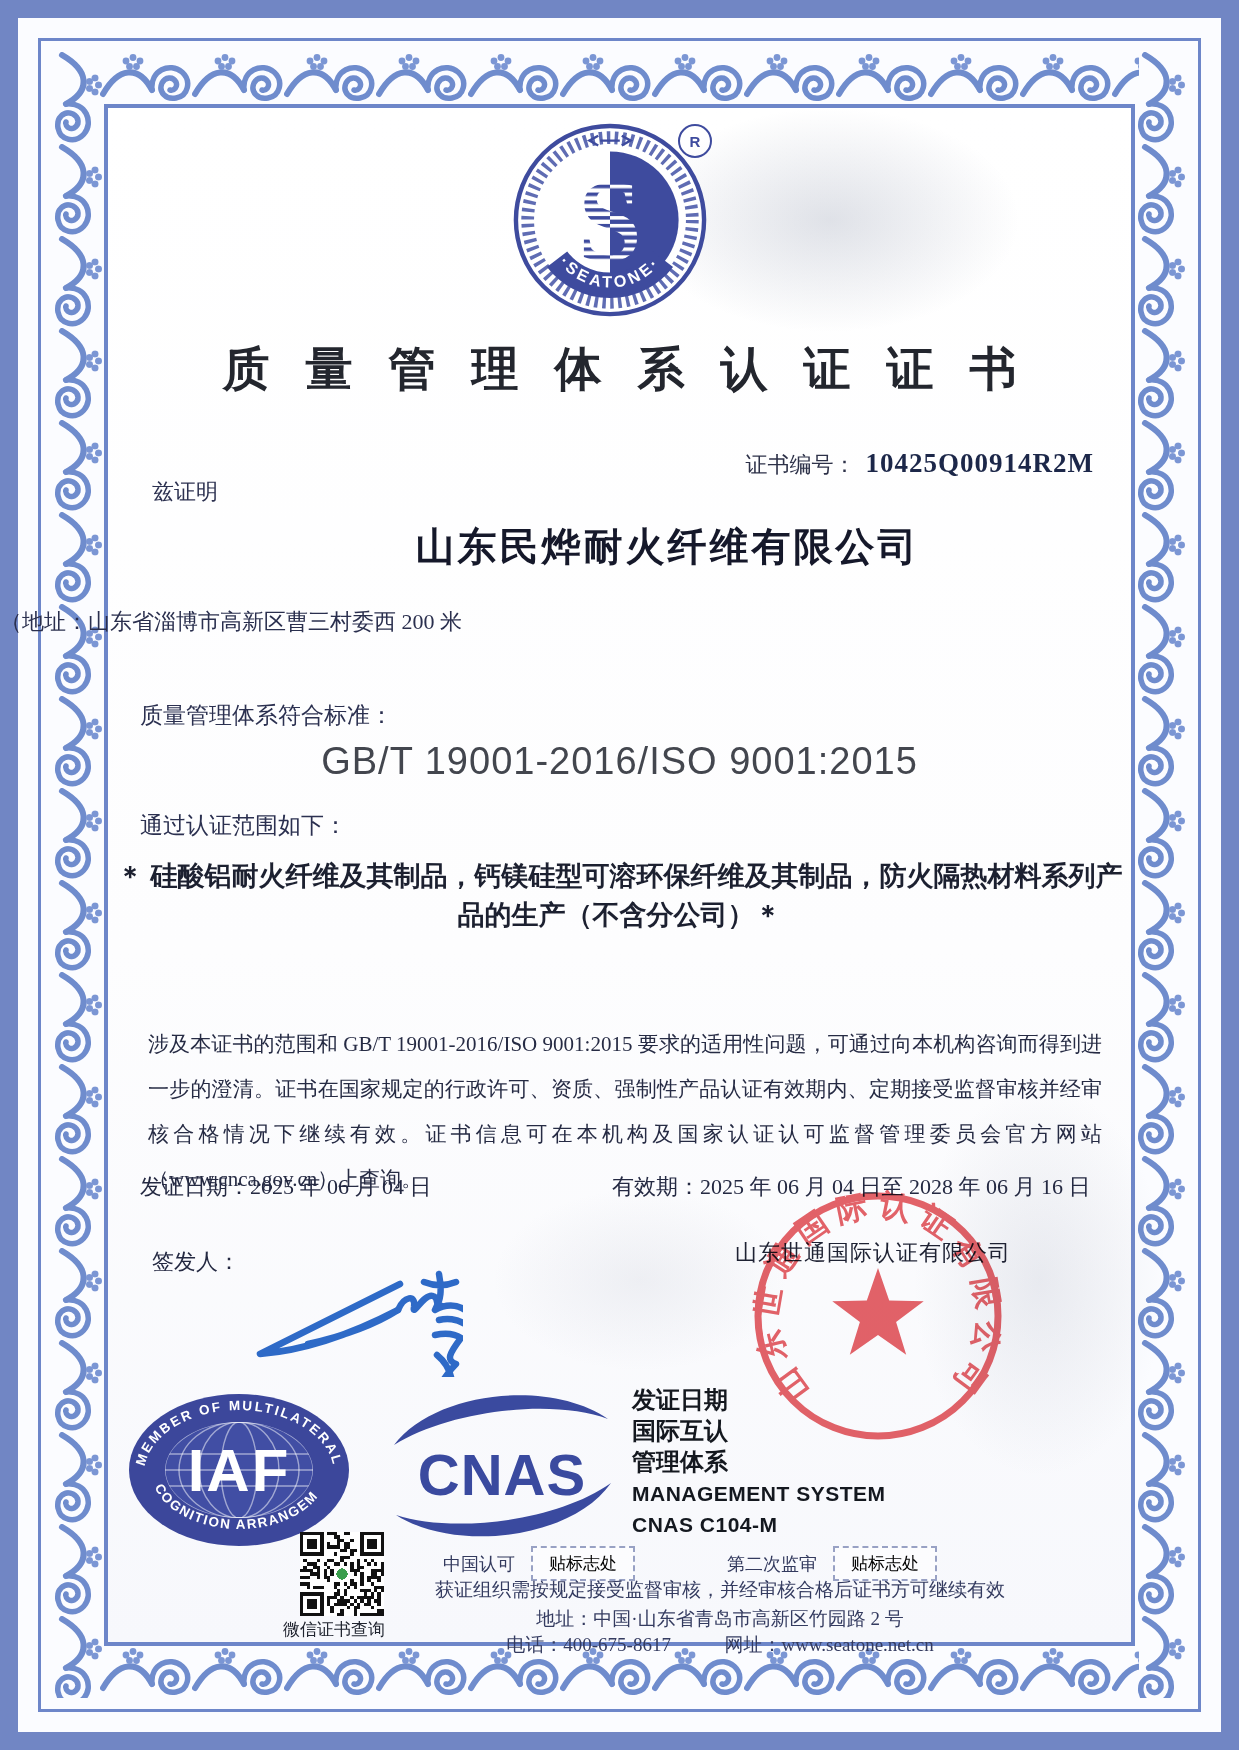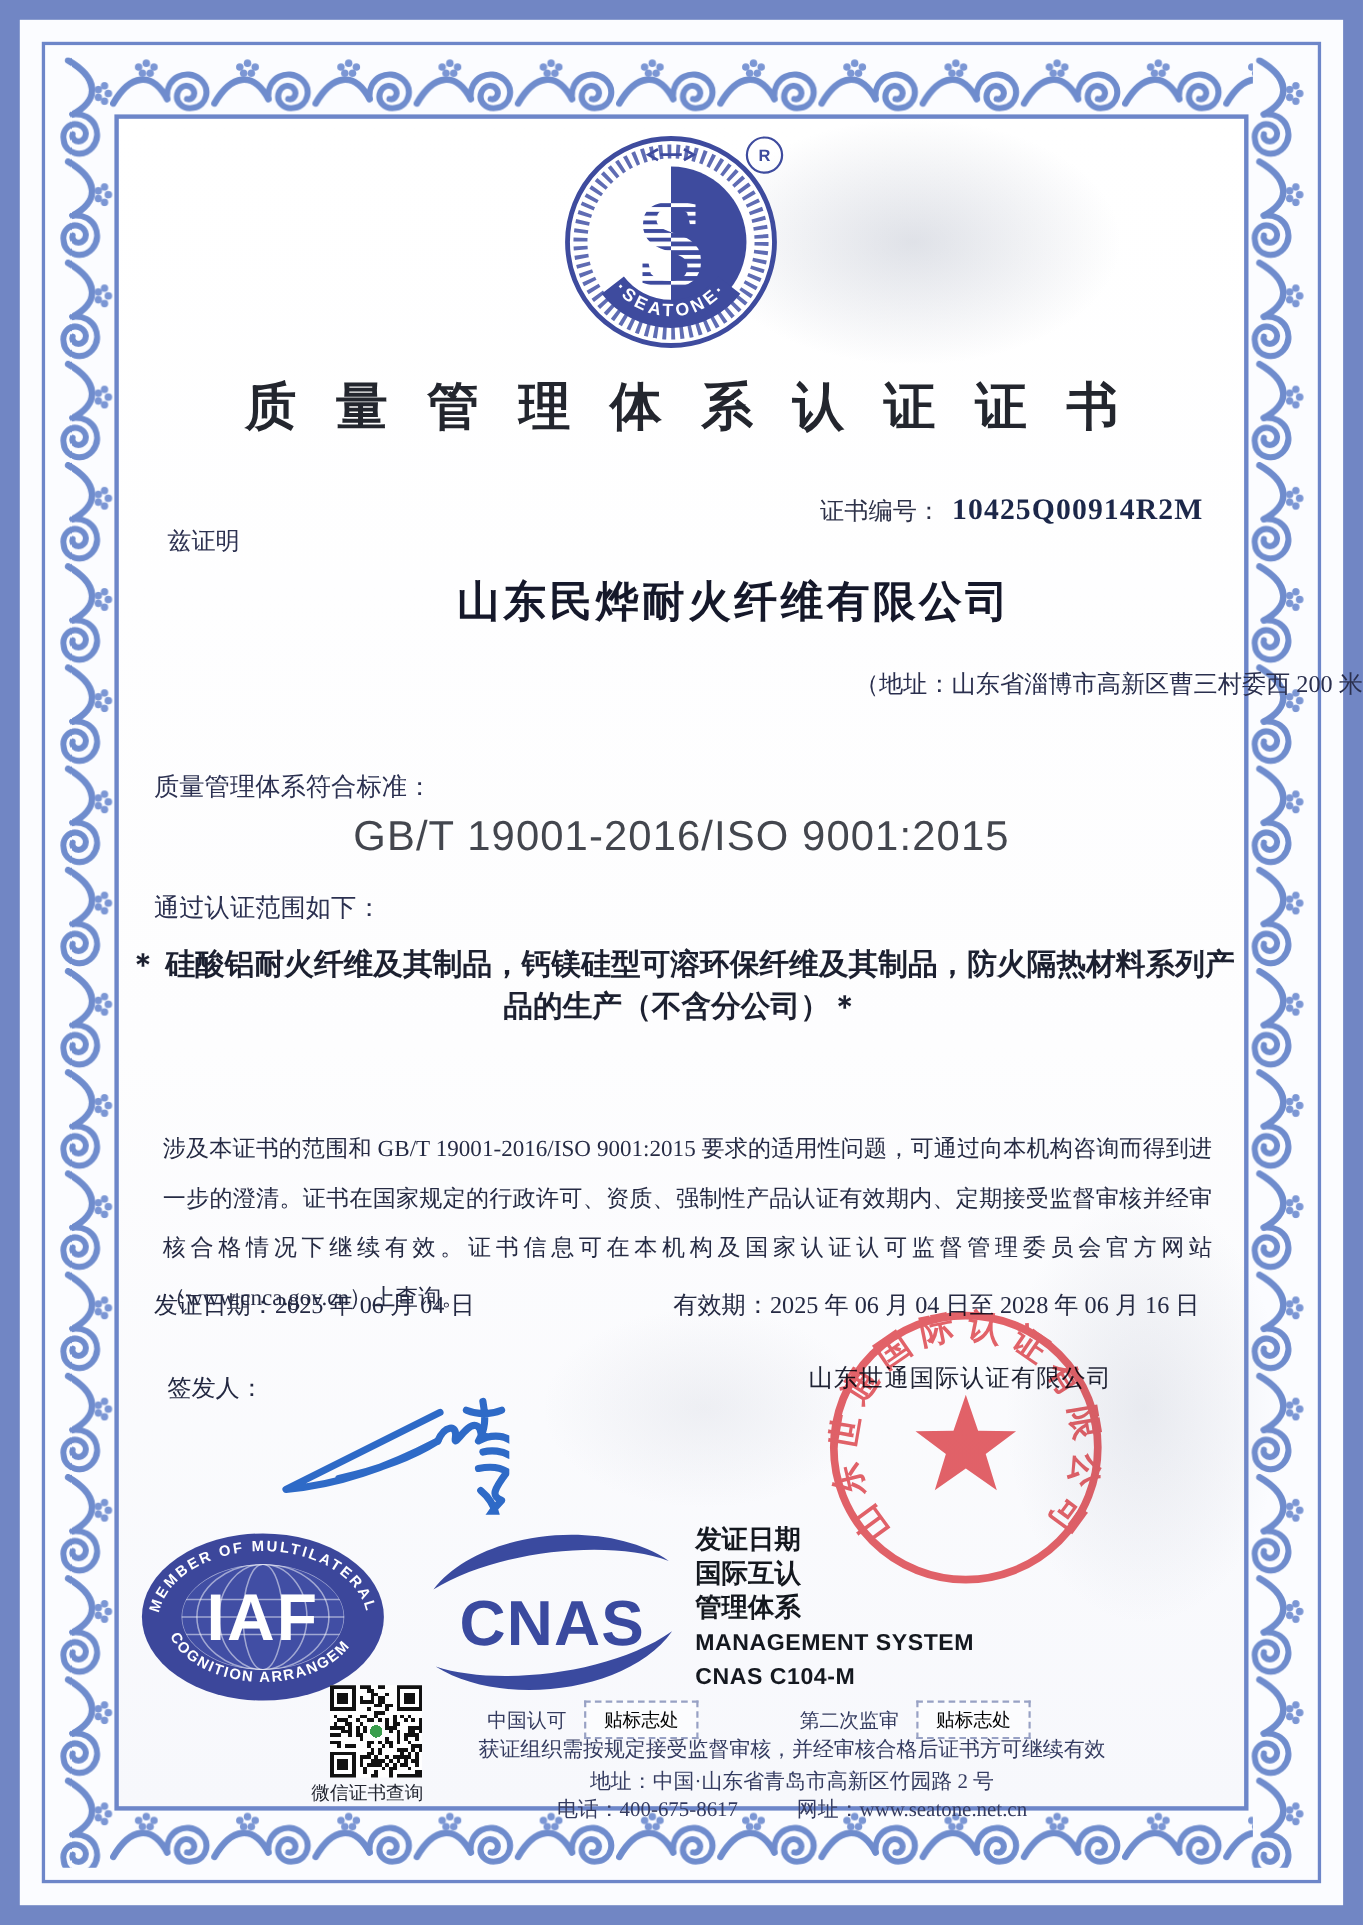--- a/index.html
+++ b/index.html
@@ -14,21 +14,21 @@
   .line-inner{position:absolute;inset:104px;border:4px solid #6d86c9;background:linear-gradient(180deg,#ffffff 0%,#fdfdfe 55%,#f7f8fc 100%);}
   .blob{position:absolute;pointer-events:none;}
   
   .title{left:0;width:1239px;top:338px;text-align:center;font-size:47px;font-weight:700;
          letter-spacing:36px;padding-left:36px;box-sizing:border-box;color:#23262e;}
   .certno{right:145px;top:448px;display:flex;align-items:baseline;gap:10px;}
   .certno .lbl{font-size:22px;color:#2d3148;}
   .certno .num{font-size:27px;font-weight:700;color:#1c2749;letter-spacing:1px;}
   .certify{left:152px;top:477px;font-size:22px;color:#2c3150;}
   .company{left:0;width:1239px;top:520px;text-align:center;font-size:39px;font-weight:700;color:#15182a;letter-spacing:3px;padding-left:48px;}
-  .addr{left:0;width:1239px;text-align:right;font-size:22px;color:#2a2f4e;}
+  .addr{left:0;width:1239px;text-align:left;font-size:22px;color:#2a2f4e;}
   .label-left{left:140px;font-size:23px;color:#2b3050;}
   .standard{left:0;width:1239px;top:740px;text-align:center;font-family:"Liberation Sans","DejaVu Sans",sans-serif;
             font-size:38px;color:#43464e;letter-spacing:1px;}
   .scope{left:0;width:1239px;text-align:center;font-size:27px;font-weight:700;color:#1c2030;}
   .legal{left:148px;width:954px;top:1022px;font-size:21px;line-height:45px;color:#262b44;text-align:justify;}
   .dateline{font-size:22px;color:#242942;}
   .issuer{left:735px;top:1238px;font-size:22px;color:#1e2233;letter-spacing:1px;}
   .cnasblock{left:632px;top:1385px;line-height:31px;font-size:24px;color:#14181f;font-weight:600;}
   .cnasblock .en{font-family:"Liberation Sans","DejaVu Sans",sans-serif;font-size:21px;font-weight:700;letter-spacing:.5px;}
   .qrcap{left:283px;top:1618px;width:118px;text-align:left;font-size:17px;color:#20242f;}

